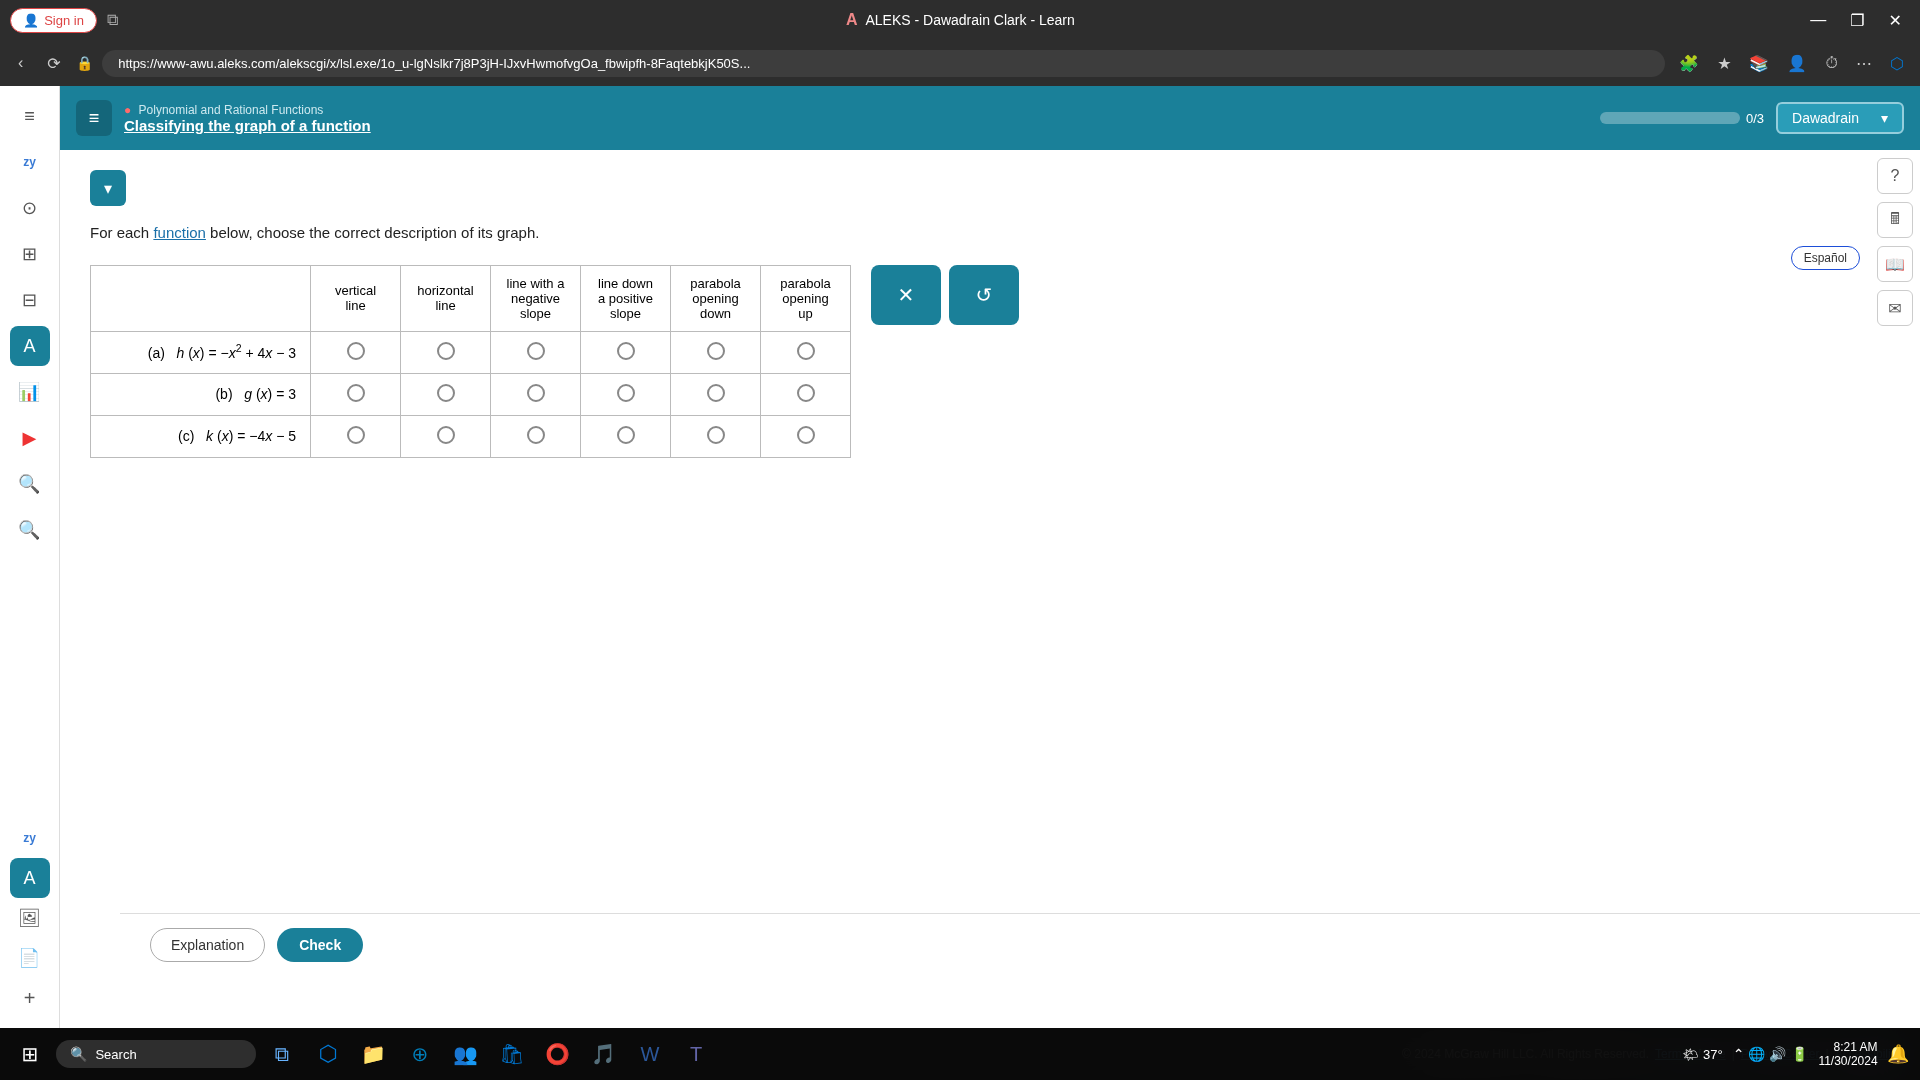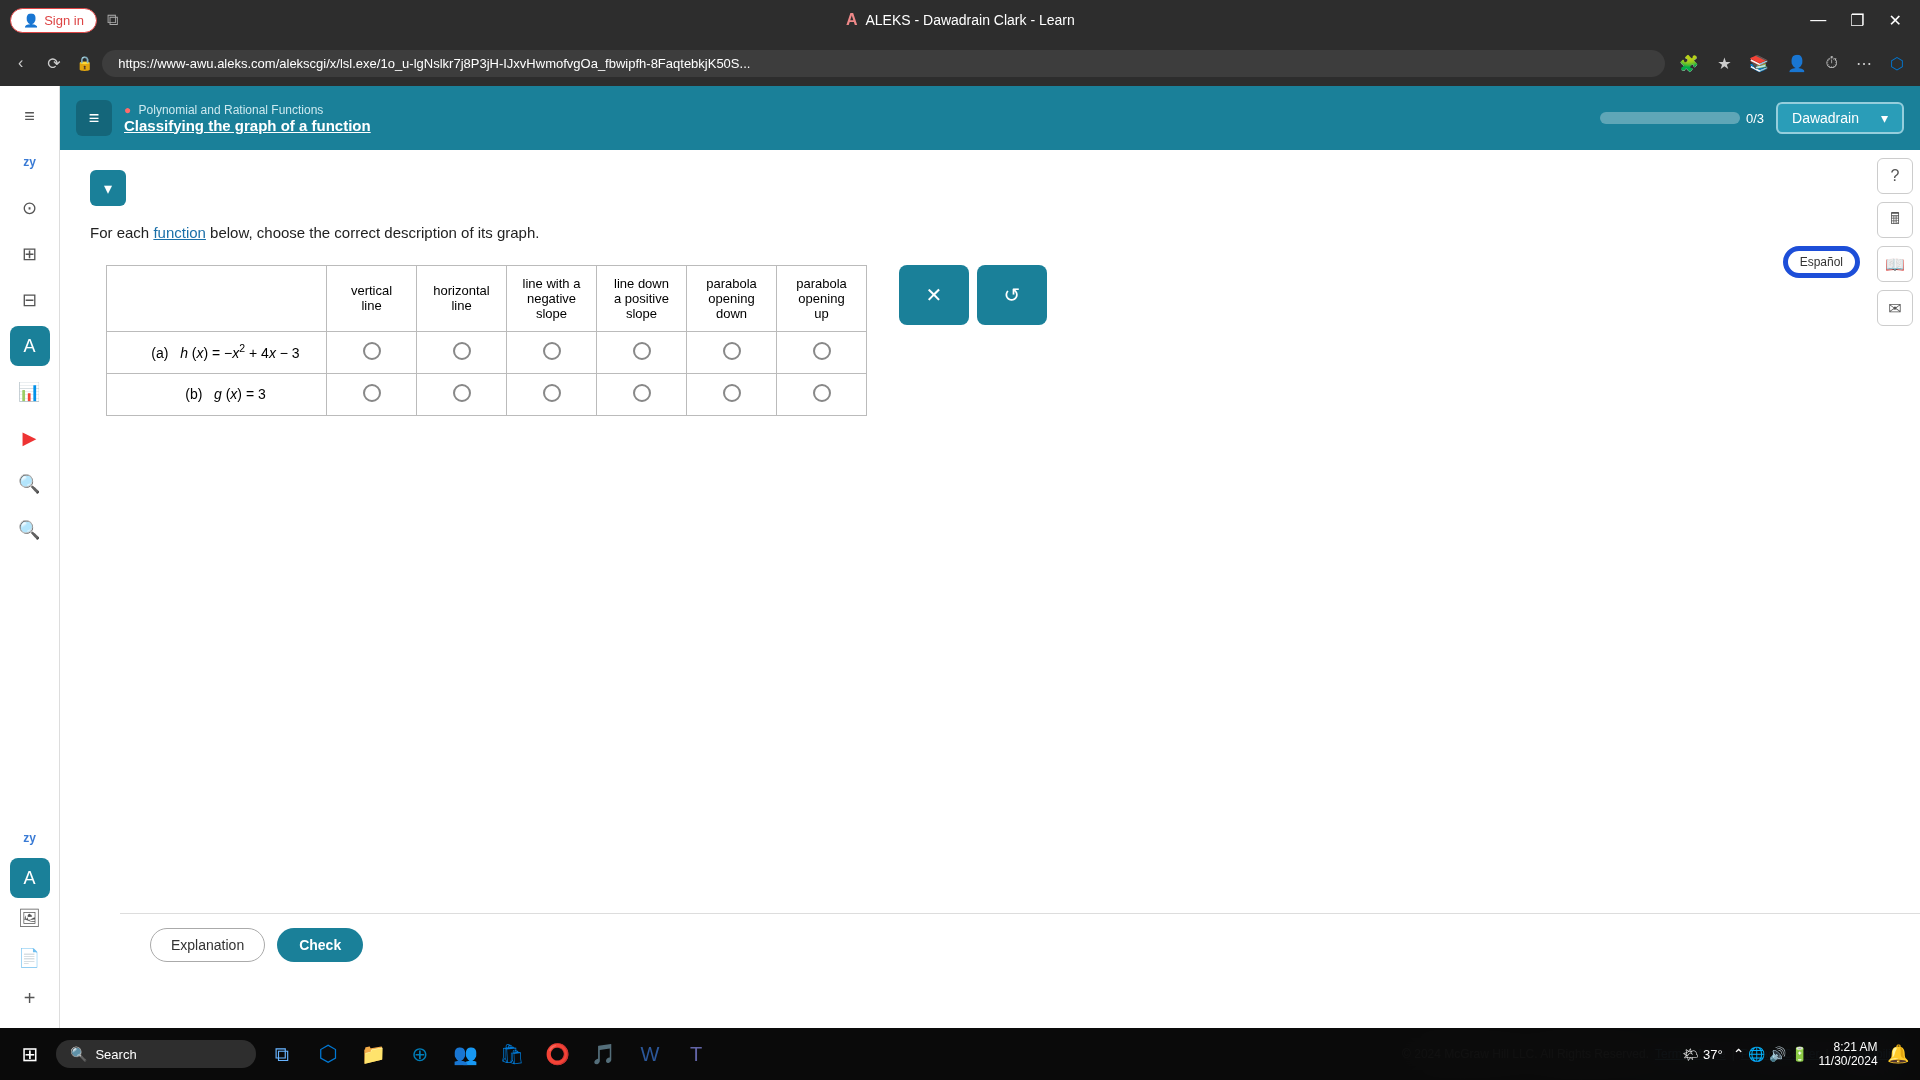--- a/index.html
+++ b/index.html
@@ -203,21 +203,21 @@
       padding: 10px 14px;
       text-align: center;
       vertical-align: middle;
     }
     .question-table th {
       font-weight: normal;
       font-size: 13px;
       background: white;
     }
     .question-table td:first-child {
-      text-align: center;
+      text-align: right;
       min-width: 220px;
       padding-left: 32px;
     }
     .col-header { width: 90px; }
 
     .radio-btn {
       width: 18px; height: 18px;
       border-radius: 50%;
       border: 2px solid #888;
       cursor: pointer;
@@ -226,22 +226,21 @@
     }
 
     
     .math-expr { font-style: italic; }
     sup { font-size: 0.75em; vertical-align: super; }
 
     
     .table-action-area {
       display: flex;
       align-items: flex-start;
-      gap: 12px;
-      margin-left: 16px;
+      gap: 0;
     }
     .action-buttons {
       display: flex;
       flex-direction: row;
       gap: 8px;
       margin-left: 20px;
     }
     .action-btn-x {
       background: #1a8099;
       color: white;
@@ -359,21 +358,21 @@
       align-items: center;
       gap: 10px;
       color: white;
       font-size: 12px;
     }
     .taskbar-time { text-align: right; }
     .taskbar-weather { display: flex; align-items: center; gap: 4px; font-size: 13px; }
 
     .espanol-btn {
       background: white;
-      border: 5px solid #1d4ed8;
+      border: 1px solid #1d4ed8;
       border-radius: 20px;
       padding: 4px 12px;
       font-size: 12px;
       cursor: pointer;
       color: #333;
     }
 
     .row-label { font-size: 14px; }
   </style>
 </head>
@@ -505,20 +504,31 @@
               <span class="row-label">(b)&nbsp;&nbsp;&nbsp;<span class="math-expr">g</span> (<span class="math-expr">x</span>) = 3</span>
             </td>
             <td><span class="radio-btn"></span></td>
             <td><span class="radio-btn"></span></td>
             <td><span class="radio-btn"></span></td>
             <td><span class="radio-btn"></span></td>
             <td><span class="radio-btn"></span></td>
             <td><span class="radio-btn"></span></td>
           </tr>
 
+          <tr>
+            <td>
+              <span class="row-label">(c)&nbsp;&nbsp;&nbsp;<span class="math-expr">k</span> (<span class="math-expr">x</span>) = −4<span class="math-expr">x</span> − 5</span>
+            </td>
+            <td><span class="radio-btn"></span></td>
+            <td><span class="radio-btn"></span></td>
+            <td><span class="radio-btn"></span></td>
+            <td><span class="radio-btn"></span></td>
+            <td><span class="radio-btn"></span></td>
+            <td><span class="radio-btn"></span></td>
+          </tr>
         </tbody>
       </table>
 
       <div class="action-buttons">
         <button class="action-btn-x">✕</button>
         <button class="action-btn-reset">↺</button>
       </div>
     </div>
   </div>
 

